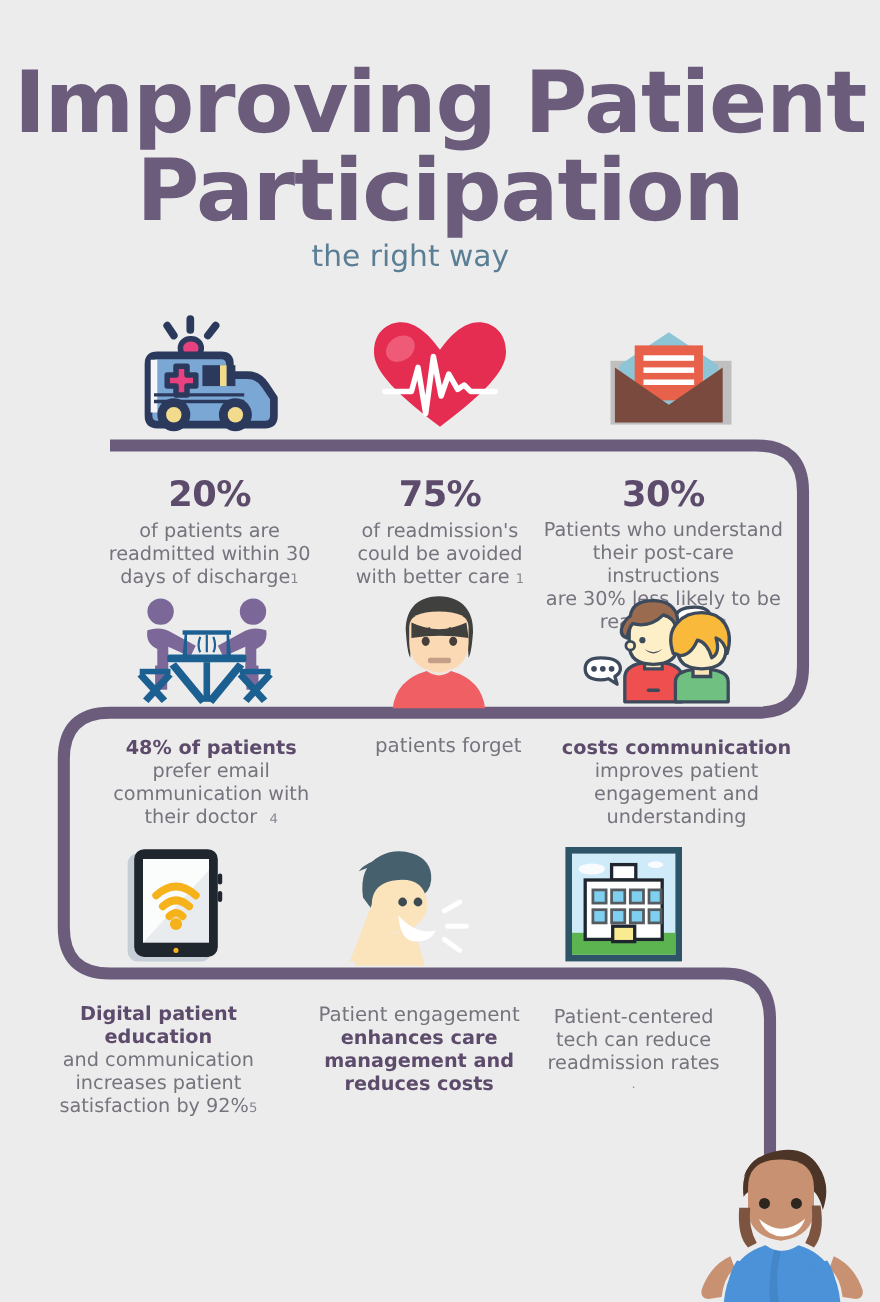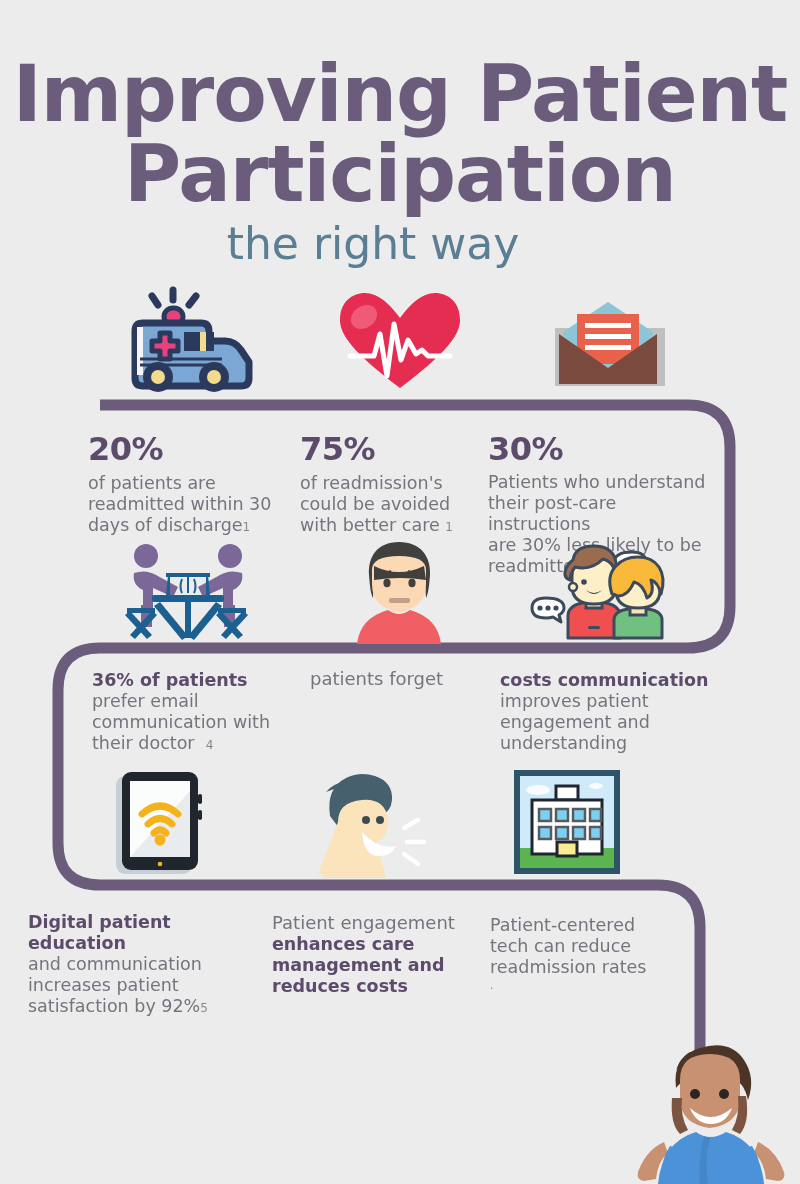--- a/index.html
+++ b/index.html
@@ -22,31 +22,31 @@
     letter-spacing:-1px;
     font-family:"DejaVu Sans", sans-serif;
     white-space:nowrap;
     margin-top:16px;
   }
   .title-l2 { margin-top:4px; }
   .subtitle {
     position:absolute; left:0; top:218px; width:800px;
     text-align:center;
     color:#5a7e94;
-    font-size:44px;
+    font-size:27px;
     font-family:"DejaVu Sans", sans-serif;
     padding-right:54px;
   }
 
   
   #pathsvg { position:absolute; left:0; top:0; width:800px; height:1184px; pointer-events:none; }
 
   
   .icon-box { position:absolute; }
-  .txt-box  { position:absolute; }
+  .txt-box  { position:absolute; text-align:center; }
   .stat-num {
     color:#5d4b6b; font-weight:bold; font-size:32px; line-height:34px;
     font-family:"DejaVu Sans", sans-serif; letter-spacing:-0.5px;
   }
   .stat-desc {
     color:#77737d; font-size:17.5px; line-height:21px;
     font-family:"DejaVu Sans", sans-serif;
   }
   .stat-desc .fn { font-size:12px; color:#8a8690; }
   .bold-lead {
@@ -220,21 +220,21 @@
       <path d="M62,50 q8,6 16,0 q-8,8 -16,0z" fill="#3c4a5c"></path>
       <circle cx="49" cy="47" r="4" fill="#fdf0c8" stroke="#3c4a5c" stroke-width="2.5"></circle>
       <path d="M90,80 q0,-9 14,-11 l10,-2 10,2 q14,2 14,11 v18 h-48 z" fill="#6fc081" stroke="#3c4a5c" stroke-width="3" stroke-linejoin="round"></path>
       <path d="M106,62 h16 v13 h-16 z" fill="#fbe5b6" stroke="#3c4a5c" stroke-width="3"></path>
       <path d="M92,40 q0,-18 22,-18 q22,0 22,18 v10 q0,18 -22,18 q-22,0 -22,-18 z" fill="#fdf0c8" stroke="#3c4a5c" stroke-width="3"></path>
       <path d="M88,54 q-6,-18 4,-28 q8,-9 22,-9 q14,0 21,10 q7,11 2,27 q-3,-12 -10,-14 q4,14 -4,18 q-4,-14 -13,-16 q-6,14 -16,14 q-4,-2 -6,-2z" fill="#f9b93a" stroke="#3c4a5c" stroke-width="3" stroke-linejoin="round"></path>
     </svg>
   </div>
 
   <div class="txt-box" style="left:92px; top:670px; width:200px;">
-    <div class="bold-lead">36% of patients</div>
+    <div class="bold-lead">48% of patients</div>
     <div class="light-body"><span>prefer email<br>communication with<br>their doctor</span>&nbsp;&nbsp;<span class="fnmark">4</span></div>
   </div>
 
   <div class="txt-box" style="left:310px; top:668px; width:195px;">
     <div class="light-lead">patients forget</div>
   </div>
 
   <div class="txt-box" style="left:500px; top:670px; width:230px;">
     <div class="bold-lead">costs communication</div>
     <div class="light-body">improves patient<br>engagement and<br>understanding</div>

